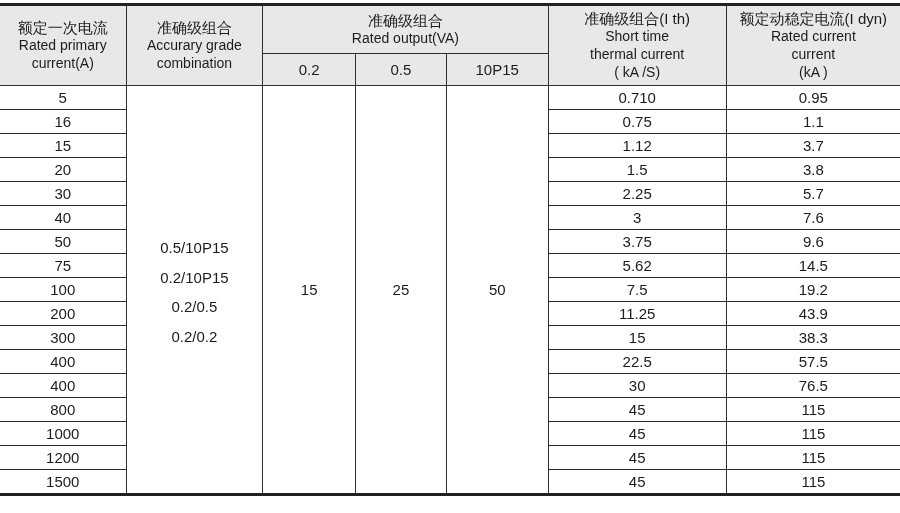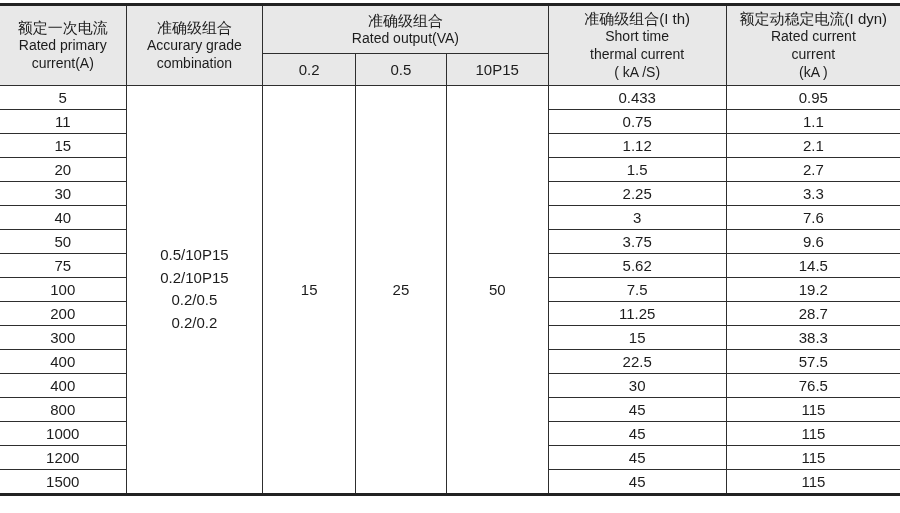--- a/index.html
+++ b/index.html
@@ -38,21 +38,21 @@
   .zh { font-size: 15px; }
   .en { font-size: 14px; }
   .row-output-parent th { height: 38px; }
   .row-output-sub th { height: 29px; font-size: 15px; }
   tbody td {
     font-size: 15px;
     height: 23px;
     background: #ffffff;
   }
   .acc-cell { line-height: 1.5; }
-  .acc-line { font-size: 15px; }
+  .acc-line { font-size: 15px; margin-top: 7px; }
 </style>
 </head>
 <body>
 
 <table class="spec-table">
   <colgroup>
     <col style="width:14%">
     <col style="width:15.2%">
     <col style="width:10.3%">
     <col style="width:10.1%">
@@ -110,42 +110,42 @@
       <td>5</td>
       <td rowspan="17" class="acc-cell">
         <div class="acc-line">0.5/10P15</div>
         <div class="acc-line">0.2/10P15</div>
         <div class="acc-line">0.2/0.5</div>
         <div class="acc-line">0.2/0.2</div>
       </td>
       <td rowspan="17">15</td>
       <td rowspan="17">25</td>
       <td rowspan="17">50</td>
-      <td>0.433</td>
+      <td>0.710</td>
       <td>0.95</td>
     </tr>
     <tr>
-      <td>11</td>
+      <td>16</td>
       <td>0.75</td>
       <td>1.1</td>
     </tr>
     <tr>
       <td>15</td>
       <td>1.12</td>
-      <td>2.1</td>
+      <td>3.7</td>
     </tr>
     <tr>
       <td>20</td>
       <td>1.5</td>
-      <td>2.7</td>
+      <td>3.8</td>
     </tr>
     <tr>
       <td>30</td>
       <td>2.25</td>
-      <td>3.3</td>
+      <td>5.7</td>
     </tr>
     <tr>
       <td>40</td>
       <td>3</td>
       <td>7.6</td>
     </tr>
     <tr>
       <td>50</td>
       <td>3.75</td>
       <td>9.6</td>
@@ -156,21 +156,21 @@
       <td>14.5</td>
     </tr>
     <tr>
       <td>100</td>
       <td>7.5</td>
       <td>19.2</td>
     </tr>
     <tr>
       <td>200</td>
       <td>11.25</td>
-      <td>28.7</td>
+      <td>43.9</td>
     </tr>
     <tr>
       <td>300</td>
       <td>15</td>
       <td>38.3</td>
     </tr>
     <tr>
       <td>400</td>
       <td>22.5</td>
       <td>57.5</td>

